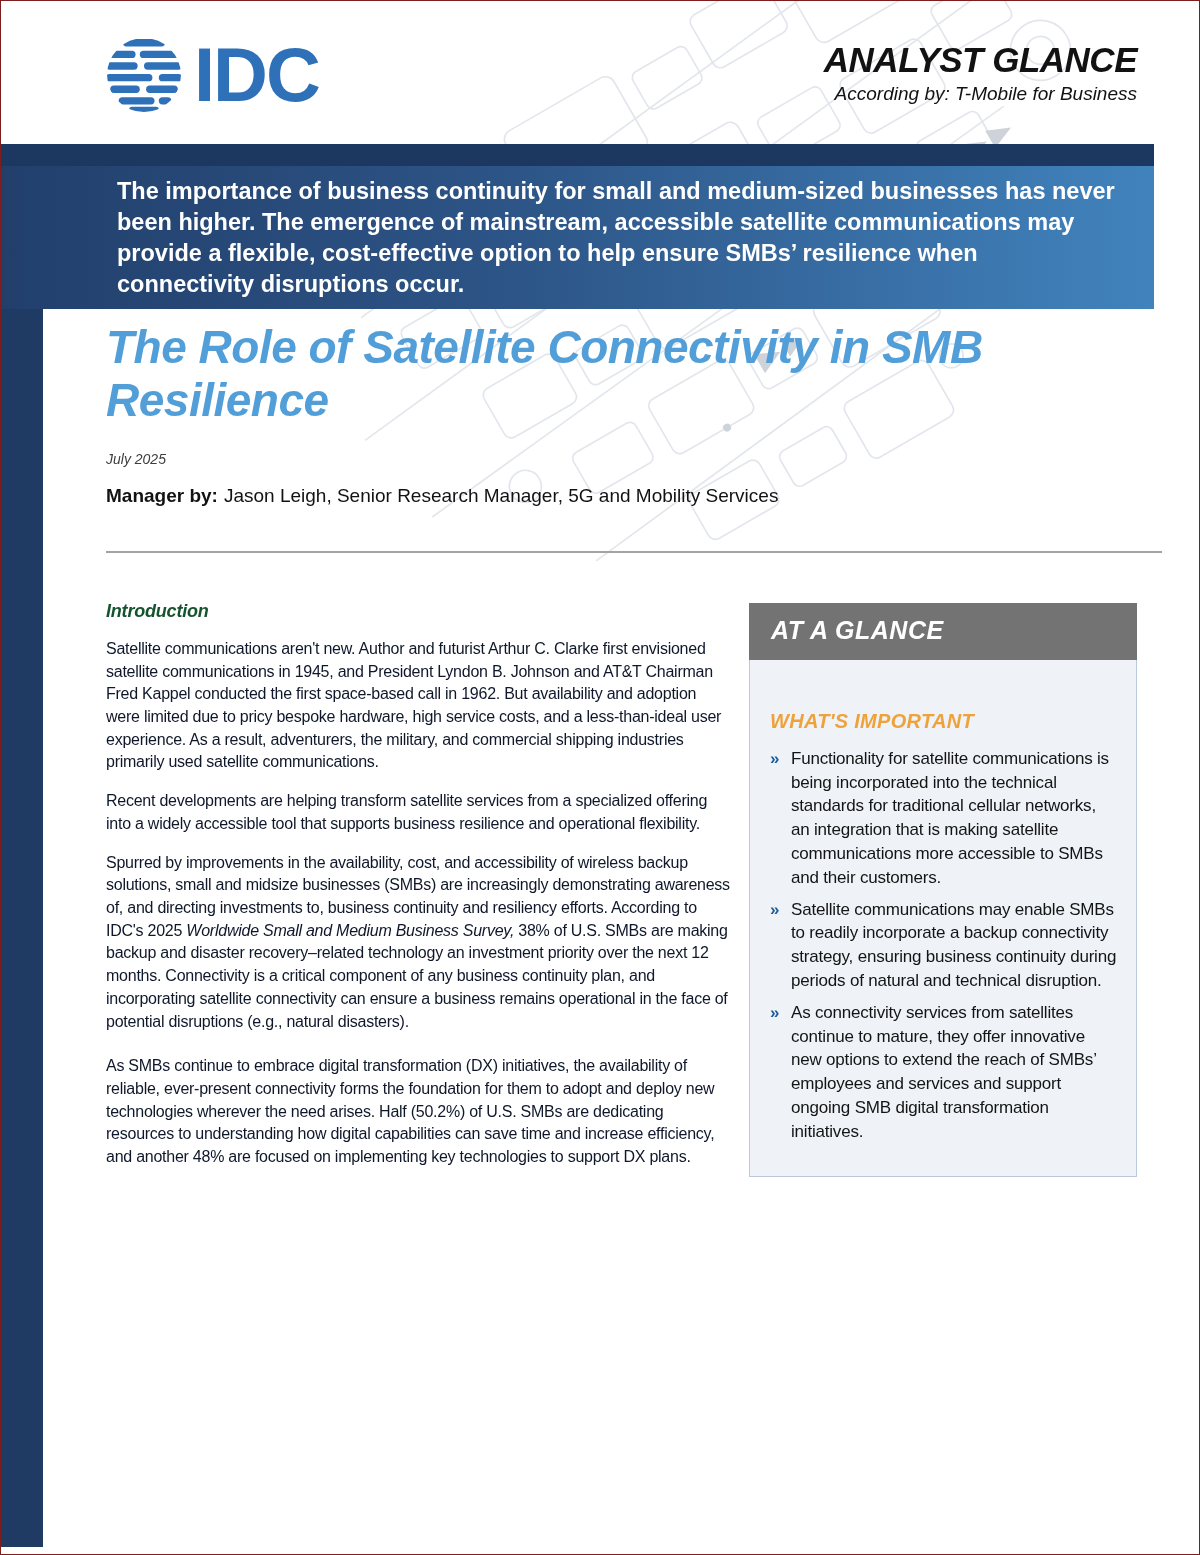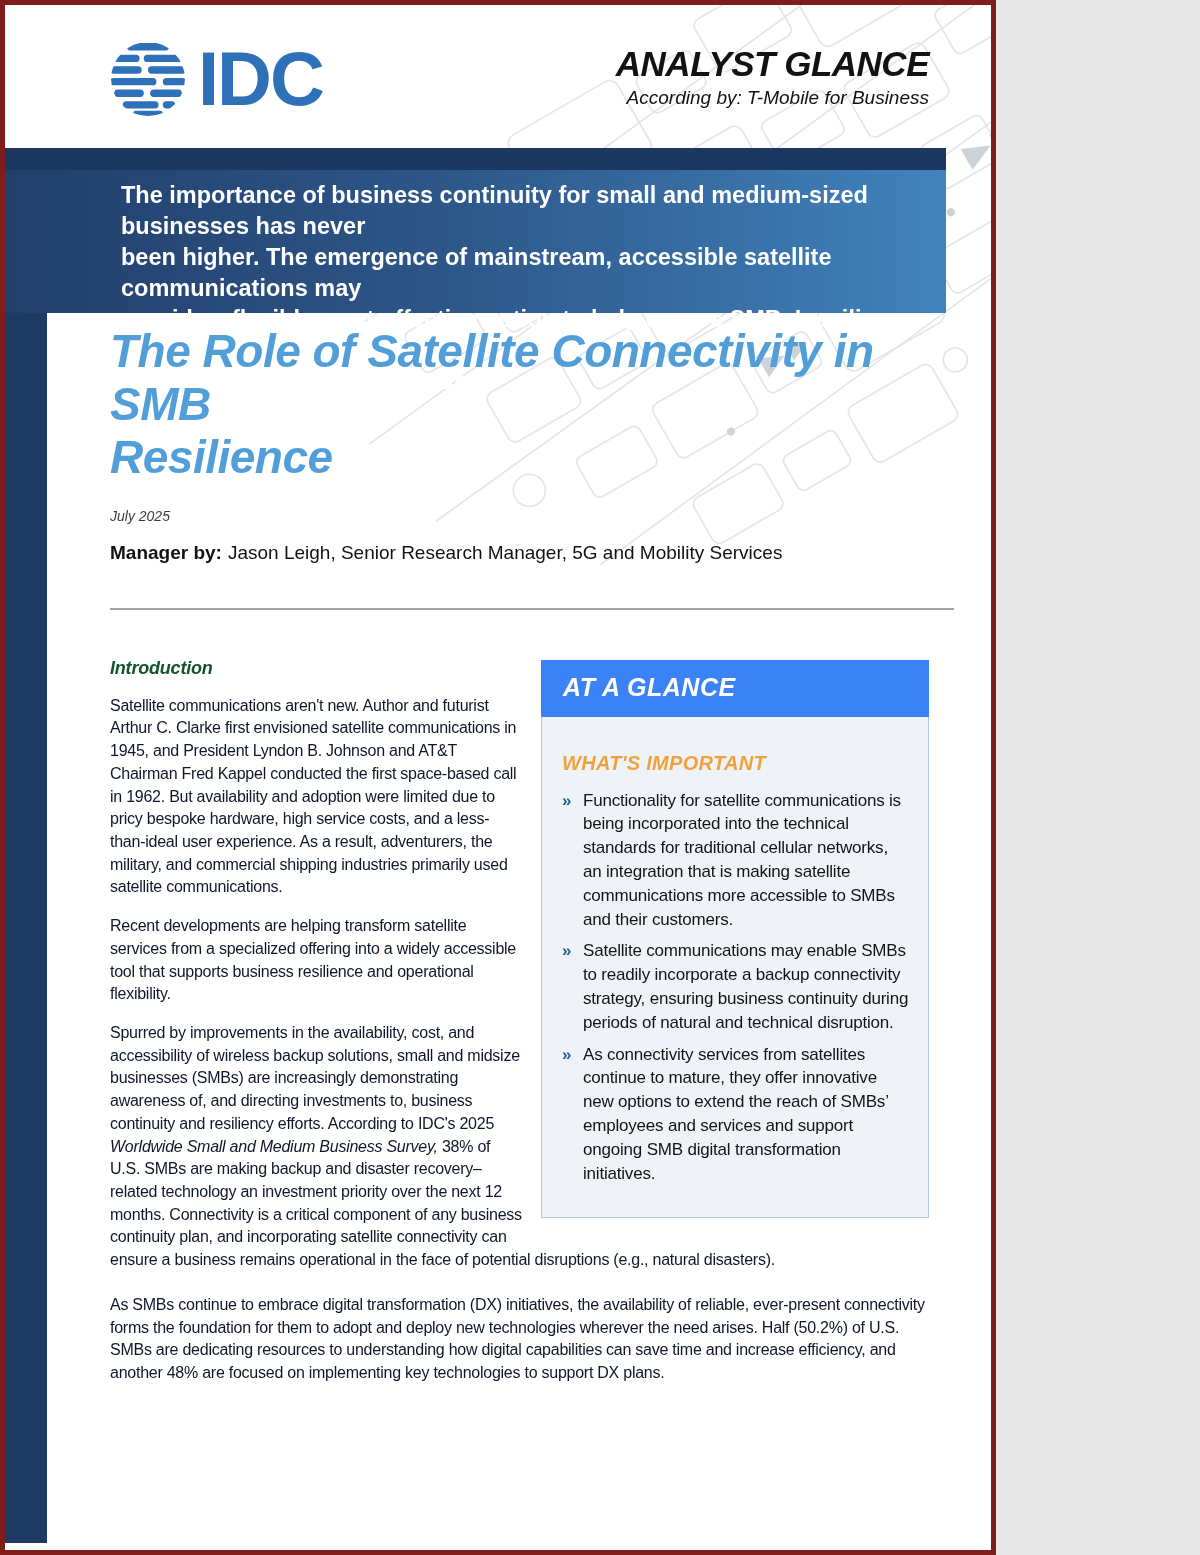--- a/index.html
+++ b/index.html
@@ -1,20 +1,20 @@
 <!DOCTYPE html>
 <html><head>
 <meta charset="utf-8">
 <style>
   html,body{margin:0;padding:0;background:#e8e8e8;}
   .page{
     position:relative;
-    width:996px;height:1555px;
+    width:1200px;height:1555px;
     background:#ffffff;
-    border:5px solid #7f1d1d;
+    border:1px solid #7f1d1d;
     box-sizing:border-box;
     overflow:hidden;
     font-family:"Liberation Sans", sans-serif;
     color:#141414;
   }
   
   .schematic{
     position:absolute;left:360px;top:0;width:840px;height:680px;
     z-index:0;opacity:.5;pointer-events:none;
   }
@@ -71,27 +71,27 @@
     margin:0 0 16px 0;letter-spacing:-.2px;
   }
   .intro p,.closing{
     font-size:16px;line-height:1.42;color:#0f172a;
     letter-spacing:-.25px;margin:0 0 16px 0;
   }
   .closing{margin-top:22px;}
   
   .glance{float:right;width:388px;margin:2px 0 18px 18px;}
   .glance-header{
-    background:#3b82f6;color:#ffffff;
+    background:#737373;color:#ffffff;
     font-size:25px;font-weight:bold;font-style:italic;
     padding:13px 22px 15px;letter-spacing:.5px;
   }
   .glance-body{
     background:#EFF3F8;border:1px solid #B9C9DA;border-top:none;
-    padding:35px 18px 24px 20px;
+    padding:50px 18px 24px 20px;
   }
   .glance-sub{
     color:#EFA23C;font-size:20px;font-weight:bold;font-style:italic;
     margin:0 0 14px 0;letter-spacing:.3px;
   }
   .glance ul{list-style:none;margin:0;padding:0;}
   .glance li{
     position:relative;padding-left:21px;margin-bottom:8px;
     font-size:17px;line-height:1.4;color:#141414;letter-spacing:-.2px;
   }

